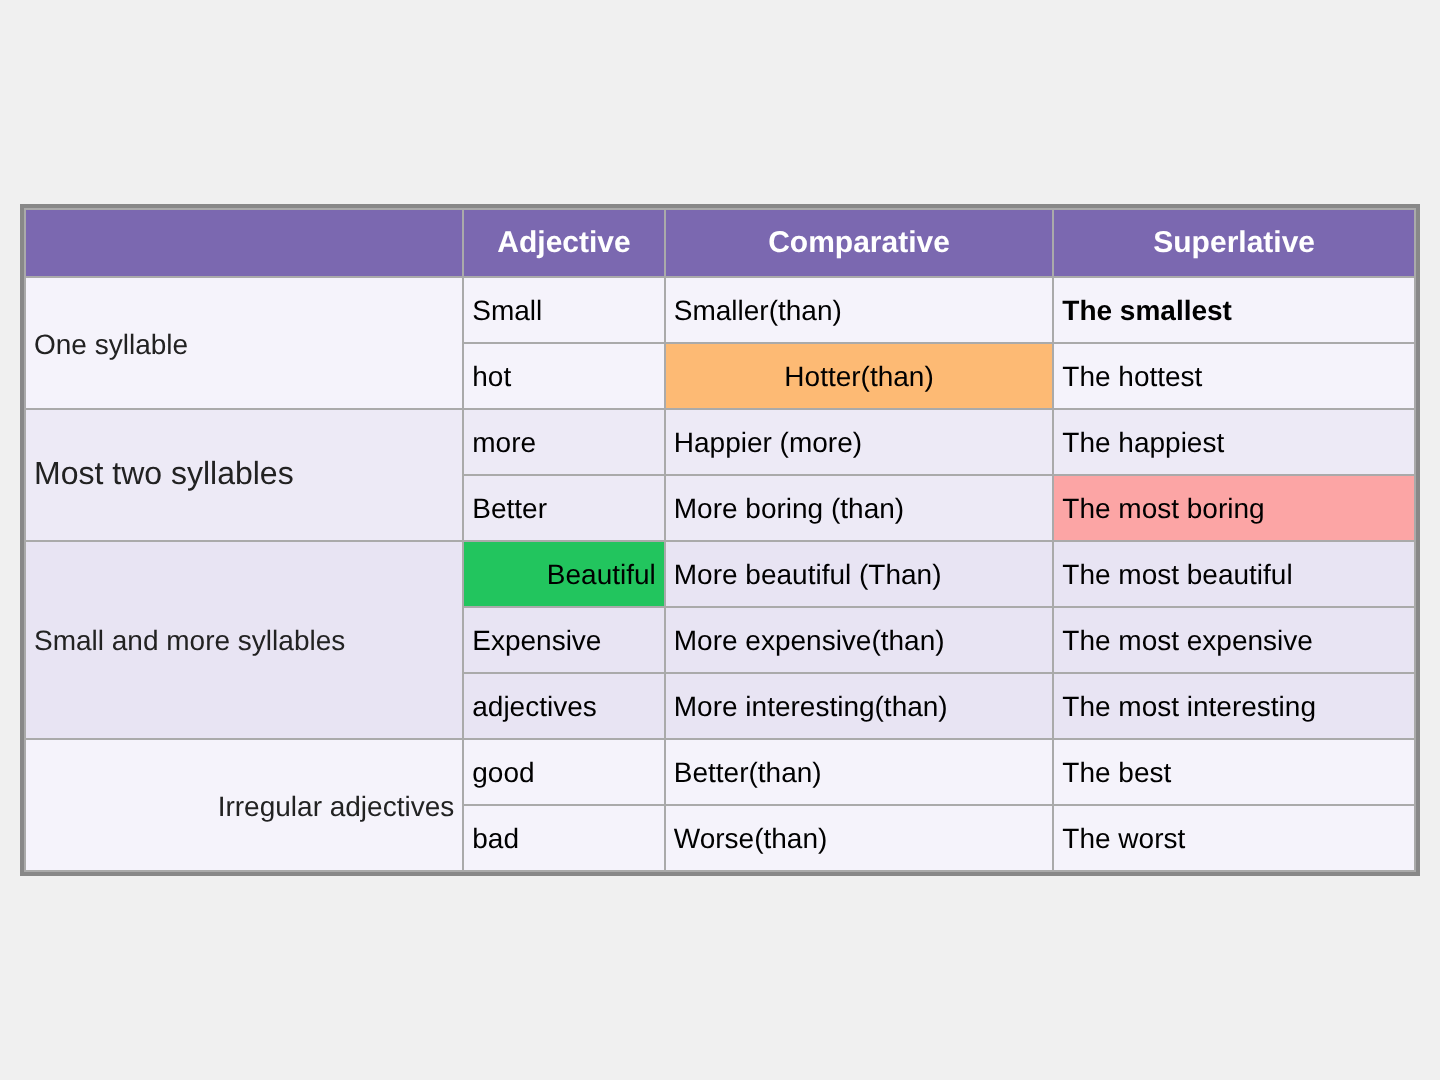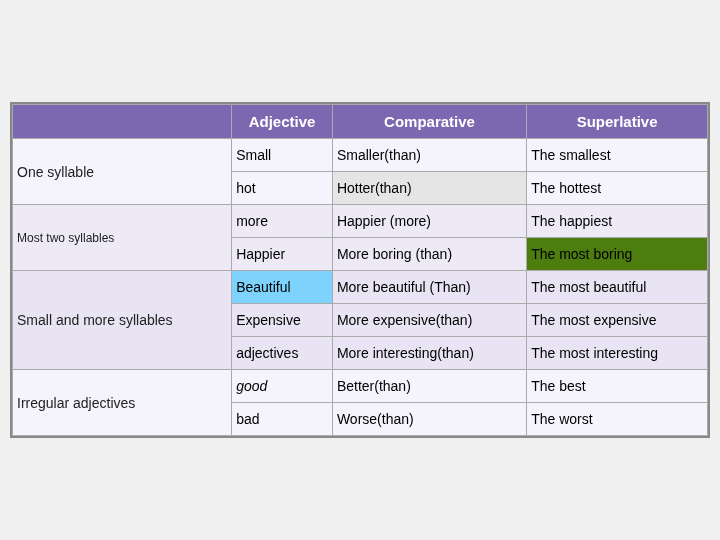--- a/index.html
+++ b/index.html
@@ -50,57 +50,57 @@
         <th>Adjective</th>
         <th>Comparative</th>
         <th>Superlative</th>
       </tr>
     </thead>
     <tbody id="table-body">
     <tr>
           <td rowspan="2" style="background-color: rgb(245, 243, 251); vertical-align: middle; font-size: 14px; color: rgb(34, 34, 34);">One syllable</td>
           <td style="background-color: rgb(245, 243, 251);">Small</td>
           <td style="background-color: rgb(245, 243, 251);">Smaller(than)</td>
-          <td style="background-color: rgb(245, 243, 251);">The smallest</td>
+          <td style="background-color: rgb(245, 243, 251); font-weight: bold;">The smallest</td>
         </tr>
         <tr>
           <td style="background-color: rgb(245, 243, 251);">hot</td>
-          <td style="background-color: #e5e5e5;">Hotter(than)</td>
+          <td style="background-color: #fdba74; text-align: center;">Hotter(than)</td>
           <td style="background-color: rgb(245, 243, 251);">The hottest</td>
         </tr>
         <tr>
-          <td rowspan="2" style="background-color: rgb(237, 234, 246); vertical-align: middle; font-size: 12px; color: rgb(34, 34, 34);">Most  two syllables</td>
+          <td rowspan="2" style="background-color: rgb(237, 234, 246); vertical-align: middle; font-size: 16px; color: rgb(34, 34, 34);">Most  two syllables</td>
           <td style="background-color: rgb(237, 234, 246);">more</td>
           <td style="background-color: rgb(237, 234, 246);">Happier (more)</td>
           <td style="background-color: rgb(237, 234, 246);">The happiest</td>
         </tr>
         <tr>
-          <td style="background-color: rgb(237, 234, 246);">Happier</td>
+          <td style="background-color: rgb(237, 234, 246);">Better</td>
           <td style="background-color: rgb(237, 234, 246);">More boring (than)</td>
-          <td style="background-color: #4d7c0f;">The most boring</td>
+          <td style="background-color: #fca5a5;">The most boring</td>
         </tr>
         <tr>
           <td rowspan="3" style="background-color: rgb(232, 228, 243); vertical-align: middle; font-size: 14px; color: rgb(34, 34, 34);">Small and more syllables</td>
-          <td style="background-color: #7dd3fc;">Beautiful</td>
+          <td style="background-color: #22c55e; text-align: right;">Beautiful</td>
           <td style="background-color: rgb(232, 228, 243);">More beautiful (Than)</td>
           <td style="background-color: rgb(232, 228, 243);">The most beautiful</td>
         </tr>
         <tr>
           <td style="background-color: rgb(232, 228, 243);">Expensive</td>
           <td style="background-color: rgb(232, 228, 243);">More expensive(than)</td>
           <td style="background-color: rgb(232, 228, 243);">The most expensive</td>
         </tr>
         <tr>
           <td style="background-color: rgb(232, 228, 243);">adjectives</td>
           <td style="background-color: rgb(232, 228, 243);">More interesting(than)</td>
           <td style="background-color: rgb(232, 228, 243);">The most interesting</td>
         </tr>
         <tr>
-          <td rowspan="2" style="background-color: rgb(245, 243, 251); vertical-align: middle; font-size: 14px; color: rgb(34, 34, 34);">Irregular adjectives</td>
-          <td style="background-color: rgb(245, 243, 251); font-style: italic;">good</td>
+          <td rowspan="2" style="background-color: rgb(245, 243, 251); vertical-align: middle; font-size: 14px; color: rgb(34, 34, 34); text-align: right;">Irregular adjectives</td>
+          <td style="background-color: rgb(245, 243, 251);">good</td>
           <td style="background-color: rgb(245, 243, 251);">Better(than)</td>
           <td style="background-color: rgb(245, 243, 251);">The best</td>
         </tr>
         <tr>
           <td style="background-color: rgb(245, 243, 251);">bad</td>
           <td style="background-color: rgb(245, 243, 251);">Worse(than)</td>
           <td style="background-color: rgb(245, 243, 251);">The worst</td>
         </tr>
       </tbody>
   </table>

